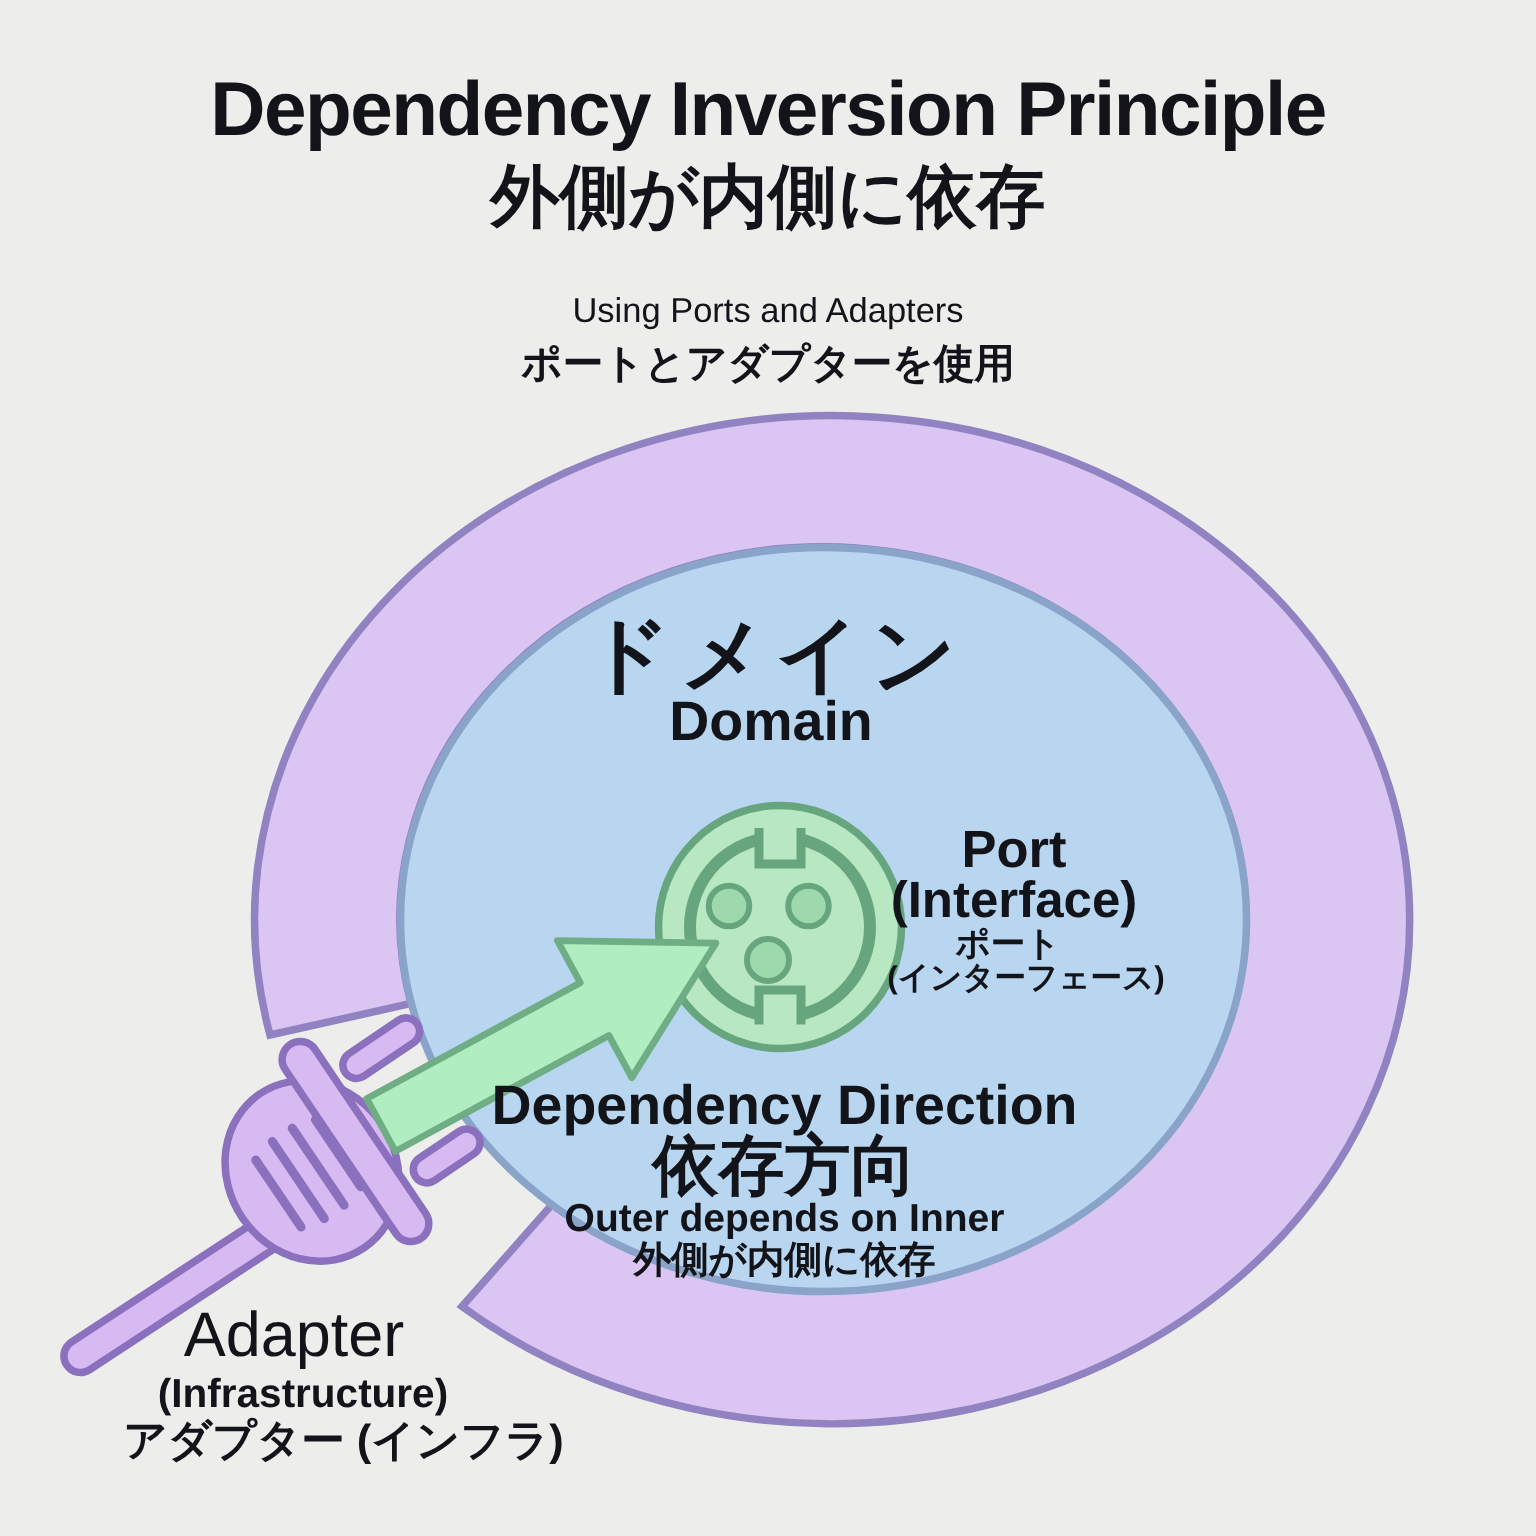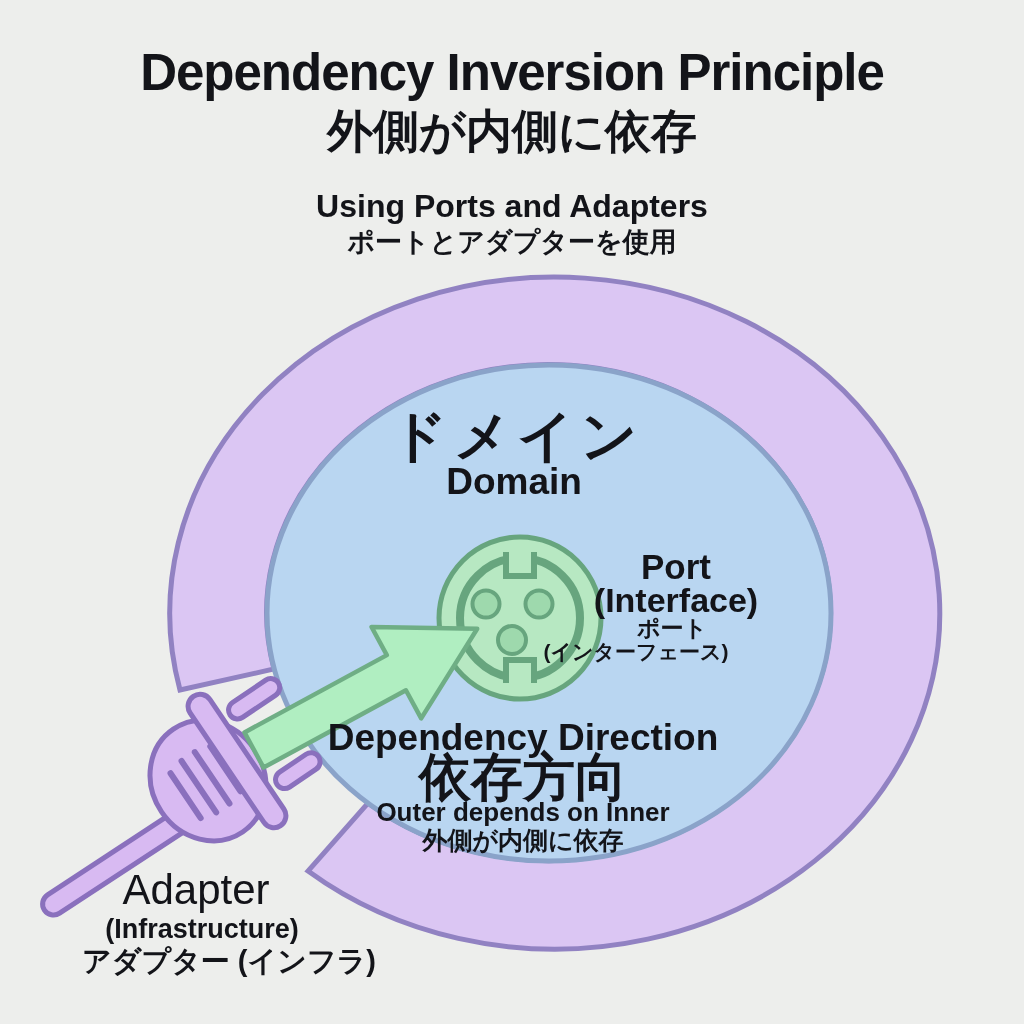--- a/index.html
+++ b/index.html
@@ -28,30 +28,30 @@
   .lbl{
     position:absolute;
     transform:translate(-50%,-50%);
     white-space:nowrap;
     color:var(--c-text,#131419);
     text-align:center;
     line-height:1.1;
   }
   .t-title-en  {left:512px;top:73px; font-size:51px;font-weight:600;letter-spacing:-1px;}
   .t-title-ja  {left:512px;top:131px;font-size:46px;font-weight:700;}
-  .t-sub-en    {left:512px;top:207px;font-size:32px;font-weight:700;}
+  .t-sub-en    {left:512px;top:207px;font-size:23px;font-weight:400;}
   .t-sub-ja    {left:512px;top:243px;font-size:27px;font-weight:700;}
   .t-domain-ja {left:517px;top:436px;font-size:56px;font-weight:700;letter-spacing:6px;}
   .t-domain-en {left:514px;top:482px;font-size:37px;font-weight:600;}
   .t-port-1    {left:676px;top:567px;font-size:35px;font-weight:600;}
   .t-port-2    {left:676px;top:601px;font-size:34px;font-weight:600;}
   .t-port-3    {left:672px;top:629px;font-size:23px;font-weight:700;}
-  .t-port-4    {left:636px;top:652px;font-size:21px;font-weight:700;}
+  .t-port-4    {left:684px;top:652px;font-size:21px;font-weight:700;}
   .t-dep-1     {left:523px;top:738px;font-size:37px;font-weight:700;}
-  .t-dep-2     {left:523px;top:778px;font-size:52px;font-weight:700;}
+  .t-dep-2     {left:523px;top:778px;font-size:44px;font-weight:700;}
   .t-dep-3     {left:523px;top:812px;font-size:26px;font-weight:700;}
   .t-dep-4     {left:523px;top:841px;font-size:25px;font-weight:700;}
   .t-adp-1     {left:196px;top:890px;font-size:42px;font-weight:400;}
   .t-adp-2     {left:202px;top:930px;font-size:27px;font-weight:600;}
   .t-adp-3     {left:205px;top:962px;font-size:29px;font-weight:700;margin-left:24px;}
 </style>
 </head>
 <body>
 
 <div class="stage">

